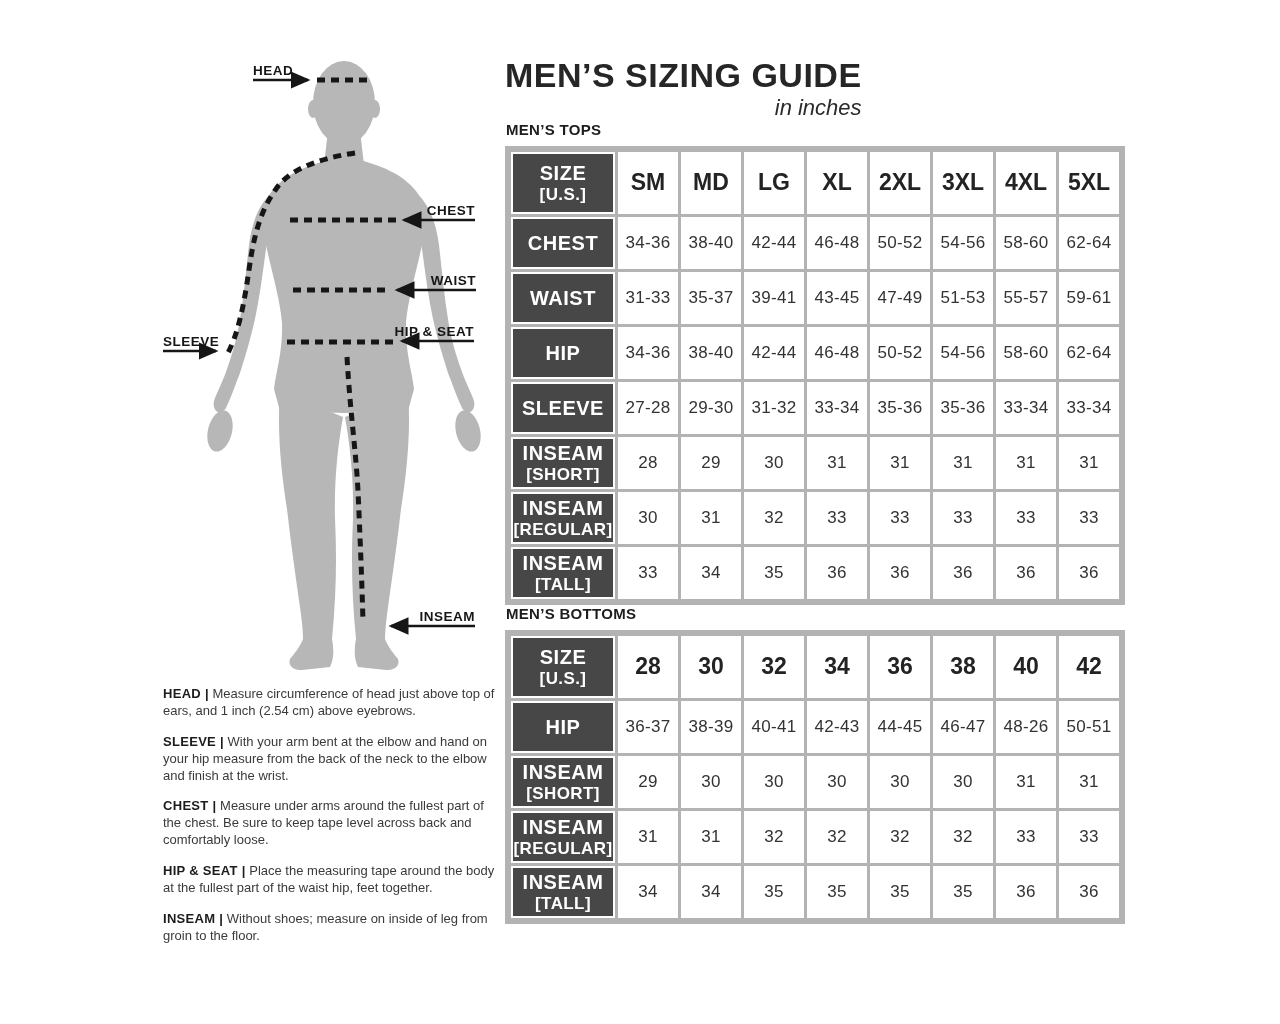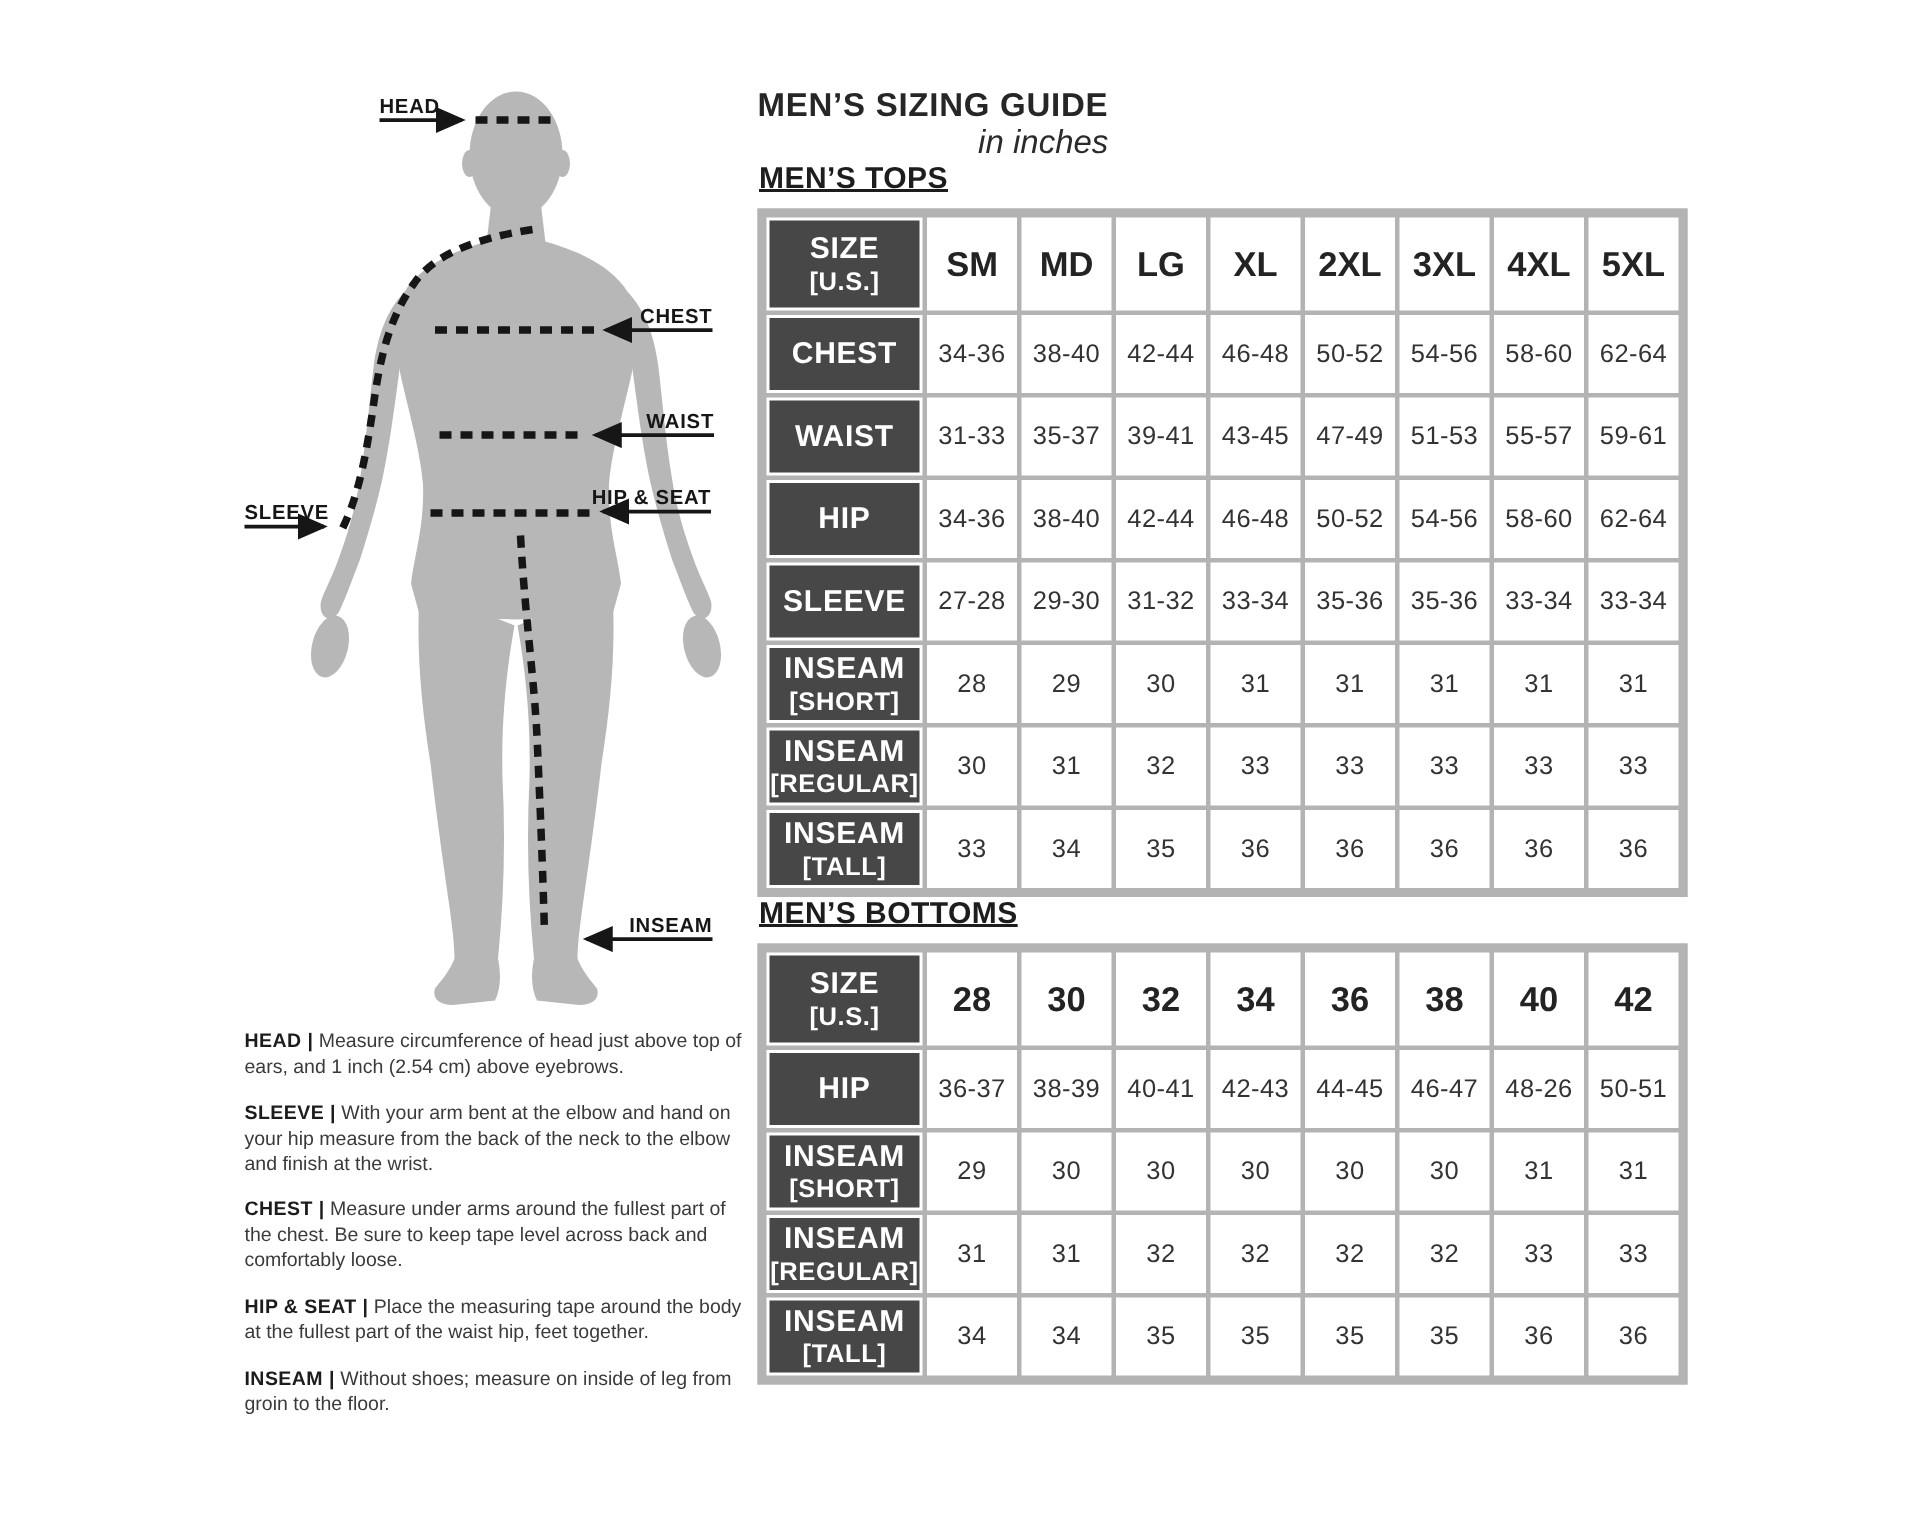--- a/index.html
+++ b/index.html
@@ -10,26 +10,26 @@
   
   .figure-area{position:absolute;left:150px;top:39px;width:350px;height:652px;}
   
   .instructions{position:absolute;left:161px;top:686px;width:340px;}
   .instructions p{margin:0 0 14px 2px;font-size:13px;line-height:1.3;color:#3a3a3a;}
   .instructions b{color:#1c1c1c;letter-spacing:.3px;}
   
   .right-col{position:absolute;left:505px;top:58px;width:630px;}
   .title-wrap{display:inline-block;}
   h1.page-title{
-    margin:0;font-size:22px;line-height:1.05;font-weight:bold;color:#262626;
+    margin:0;font-size:34px;line-height:1.05;font-weight:bold;color:#262626;
     letter-spacing:.5px;white-space:nowrap;
   }
   .subtitle{font-size:22px;font-style:italic;text-align:right;color:#2b2b2b;margin-top:1px;}
   h2.section-heading{
-    margin:0 0 8px 1px;font-size:20px;font-weight:bold;color:#1d1d1d;letter-spacing:.3px;text-decoration:underline;
+    margin:0 0 8px 1px;font-size:15px;font-weight:bold;color:#1d1d1d;letter-spacing:.3px;
   }
   .tops-heading{margin-top:14px;}
   .bottoms-heading{margin-top:27px;}
   
   table.size-table{
     border-collapse:separate;border-spacing:3px;background:#b3b3b3;
     border:3px solid #b3b3b3;width:618px;table-layout:fixed;
   }
   table.size-table td{background:#ffffff;text-align:center;vertical-align:middle;}
   tr.header-row{height:62px;}

